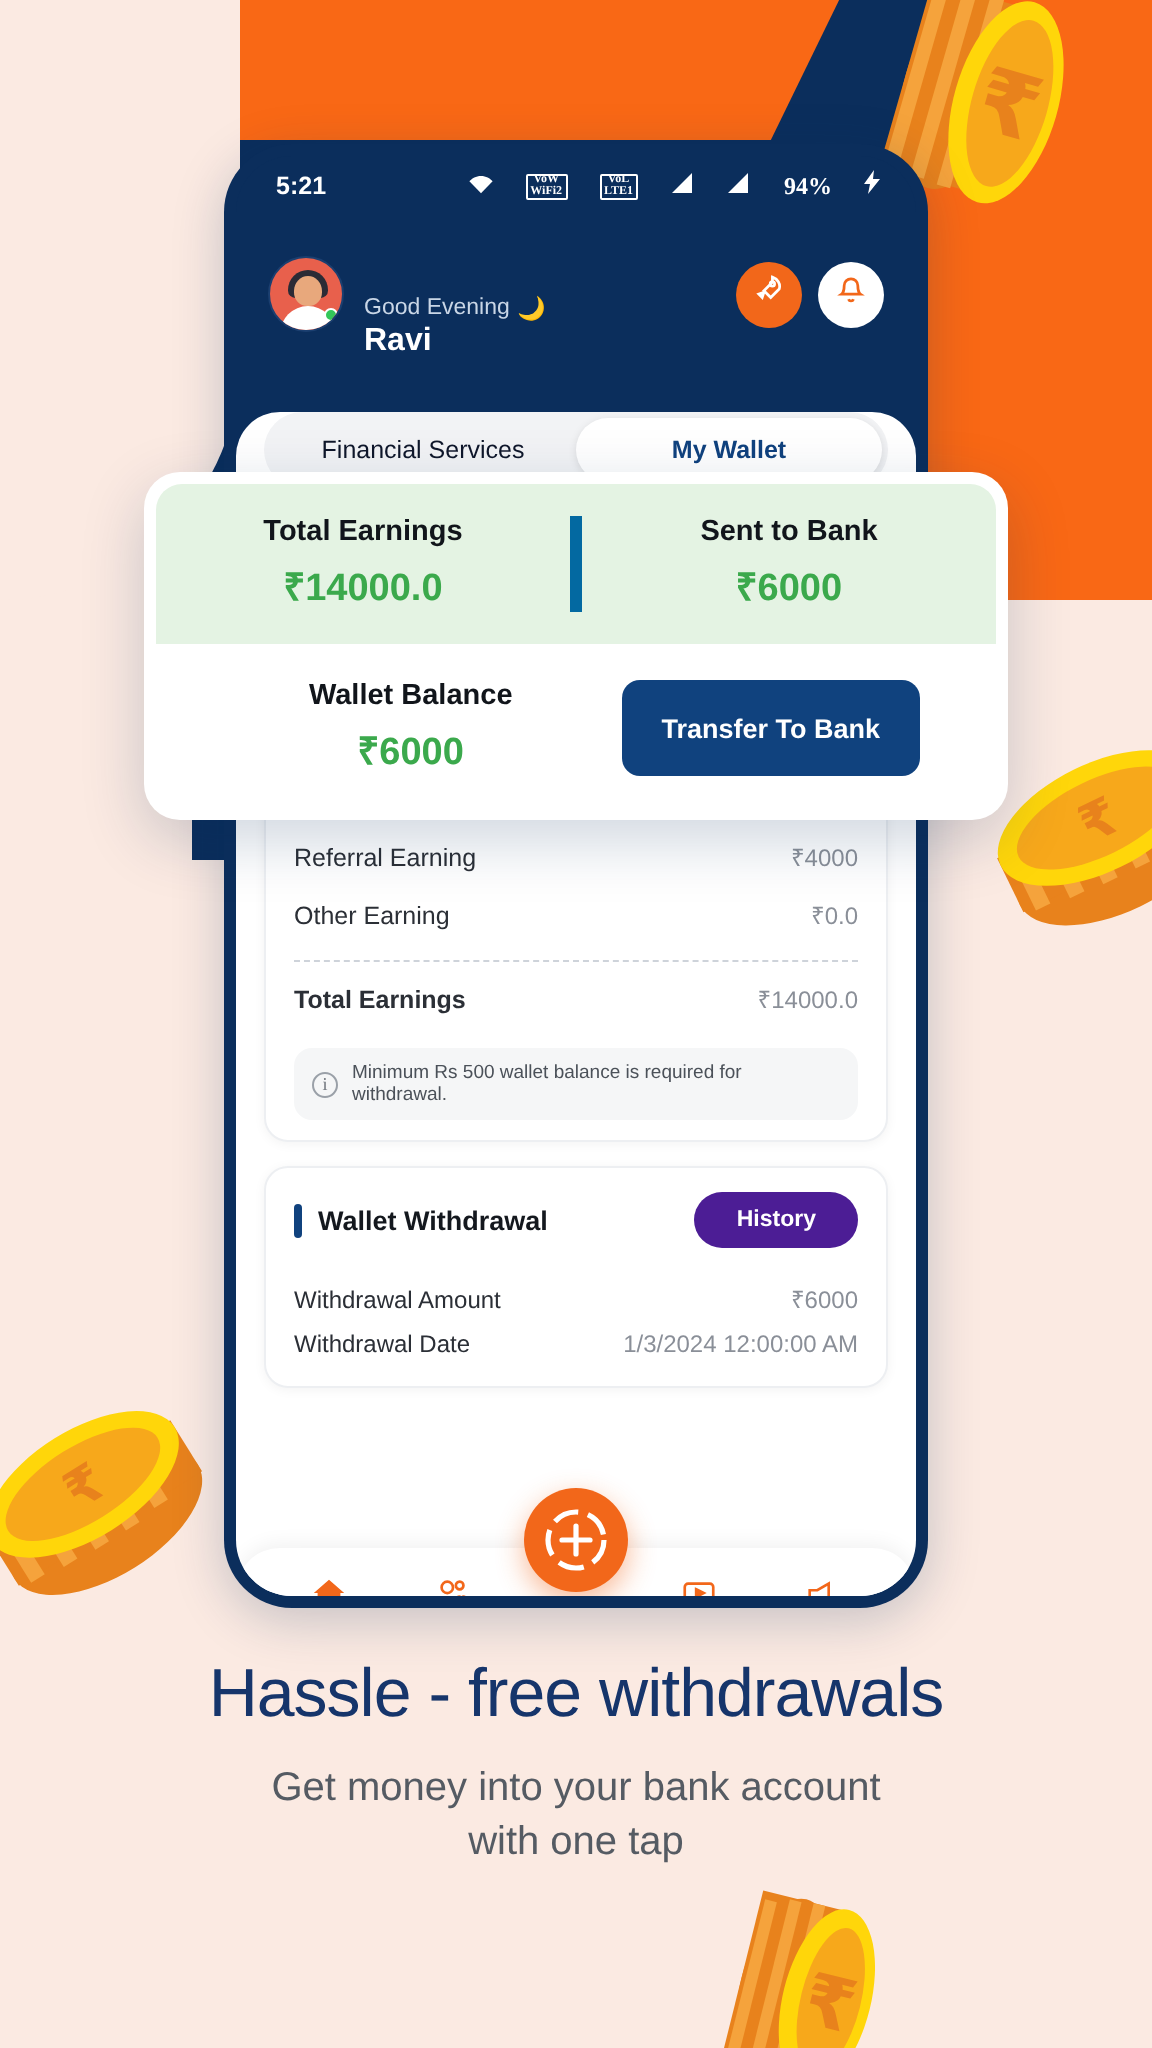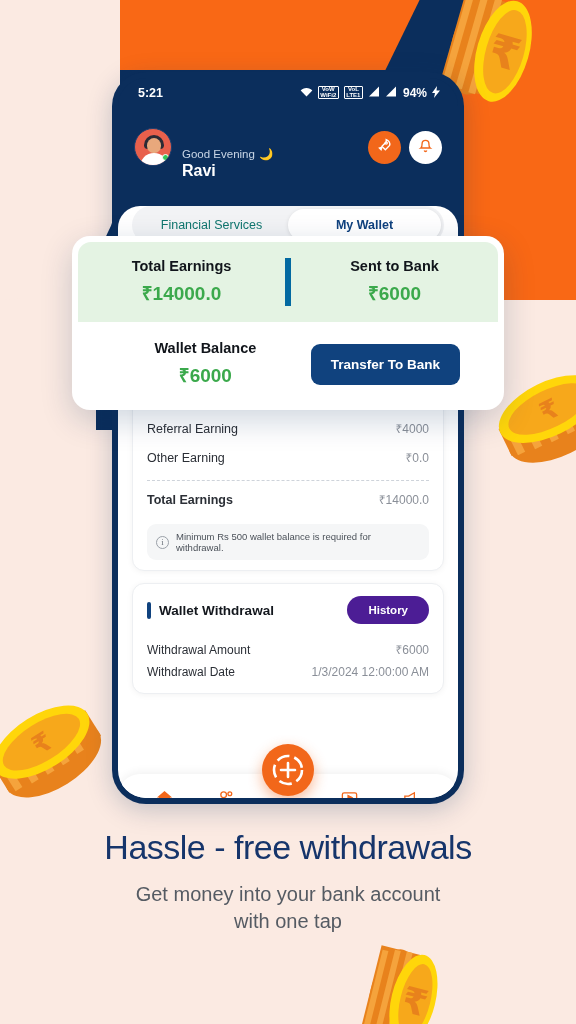--- a/index.html
+++ b/index.html
@@ -99,21 +99,21 @@
 
   
   .statusbar {
     height: 30px;
     display: flex; align-items: center; justify-content: space-between;
     padding: 0 18px 0 20px;
     color: #fff;
     font-size: 12.5px;
     font-weight: bold;
   }
-  .sb-right { display: flex; align-items: flex-start; gap: 5px; }
+  .sb-right { display: flex; align-items: center; gap: 16px; font-family: Liberation Serif, serif; }
   .sb-badge {
     font-size: 6px; line-height: 1;
     border: 1px solid #fff; border-radius: 1px;
     padding: 1px 1.5px; color: #fff;
     display: flex; flex-direction: column; align-items: center;
     font-weight: bold;
     height: 13px; justify-content: center;
   }
   .sb-badge i { font-style: normal; }
   .pct { font-size: 12px; font-weight: bold; margin-left: 1px; }
@@ -159,21 +159,21 @@
     margin: 12px 14px 0 14px;
     background: #F2F3F5;
     border-radius: 22px;
     height: 38px;
     display: flex;
     padding: 3px;
     position: relative;
   }
   .tab {
     flex: 1; display: flex; align-items: center; justify-content: center;
-    font-size: 12.5px; color: #0f766e; border-radius: 20px;
+    font-size: 12.5px; color: #0f172a; border-radius: 20px;
   }
   .tab.active {
     background: #fff; color: #10427E; font-weight: bold;
     box-shadow: 0 1px 4px rgba(0,0,0,.10);
   }
 
   
   .bd-card {
     margin: 12px 14px 0 14px;
     background: #fff;
@@ -274,21 +274,21 @@
     border-radius: 13px 13px 0 0;
     display: flex;
     padding: 16px 0 16px 0;
   }
   .ov-col { flex: 1; text-align: center; }
   .ov-col.divided { border-left: 6px solid #0369a1; }
   .ov-lbl { font-size: 14.5px; font-weight: bold; color: #11151B; }
   .ov-val { font-size: 19px; font-weight: bold; color: #3BA94C; margin-top: 6px; }
   .ov-white {
     background: #fff;
-    display: flex; align-items: center; justify-content: space-between;
+    display: flex; justify-content: space-between;
     padding: 18px 22px 16px 22px;
   }
   .ov-wb { text-align: center; flex: 1; }
   .ov-wb .ov-lbl { font-size: 14.5px; }
   .ov-wb .ov-val { font-size: 19px; }
   .btn-transfer {
     background: #10427E; color: #fff; border: none;
     font-size: 13.5px; font-weight: bold;
     padding: 13px 20px; border-radius: 9px;
     font-family: "Liberation Sans", sans-serif;

